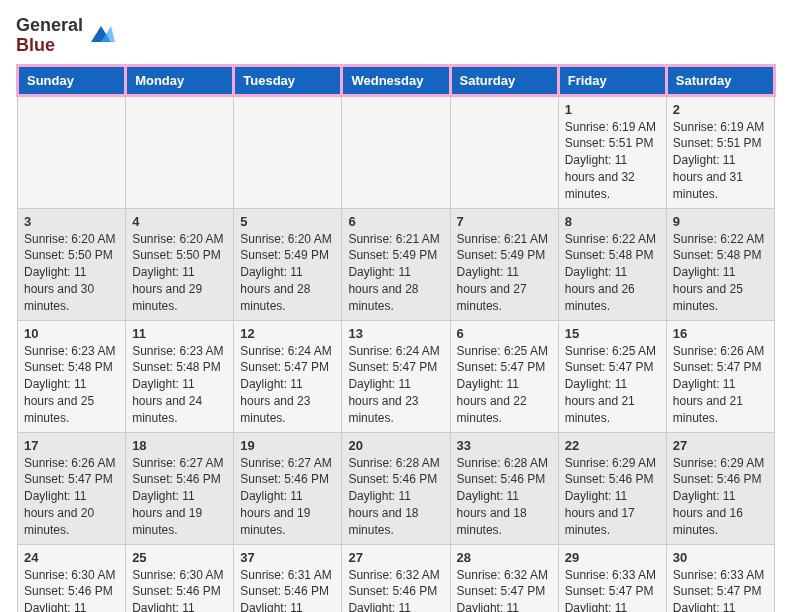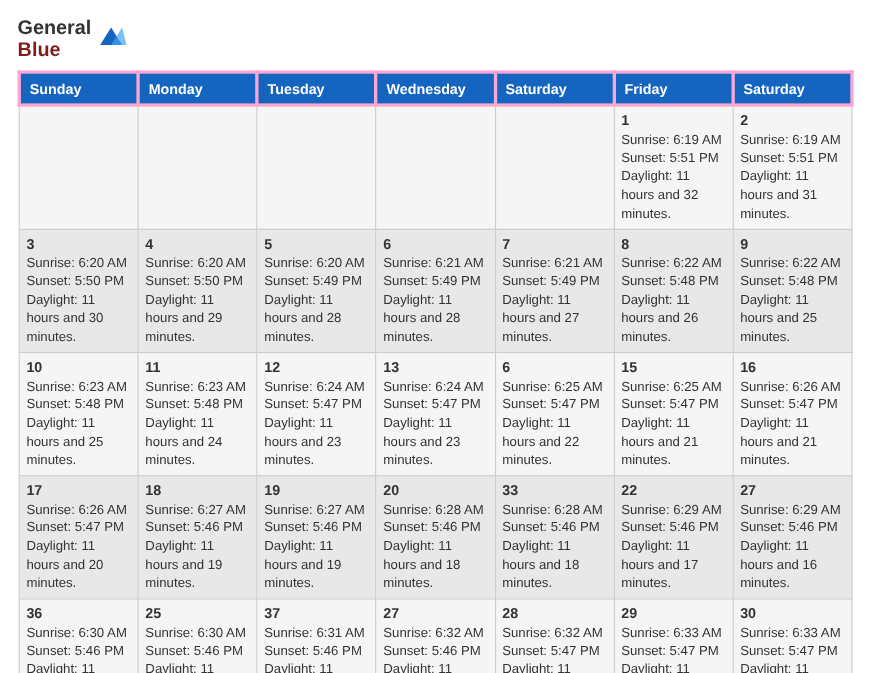--- a/index.html
+++ b/index.html
@@ -259,21 +259,21 @@
         </td>
         <td>
           <span class="day-num">27</span>
           <div class="cell-info" style="white-space: pre-line;">Sunrise: 6:29 AM
 Sunset: 5:46 PM
 Daylight: 11 hours and 16 minutes.</div>
         </td>
       </tr>
       <tr>
         <td>
-          <span class="day-num">36</span>
+          <span class="day-num">24</span>
           <div class="cell-info" style="white-space: pre-line;">Sunrise: 6:30 AM
 Sunset: 5:46 PM
 Daylight: 11 hours and 16 minutes.</div>
         </td>
         <td>
           <span class="day-num">25</span>
           <div class="cell-info" style="white-space: pre-line;">Sunrise: 6:30 AM
 Sunset: 5:46 PM
 Daylight: 11 hours and 15 minutes.</div>
         </td>

